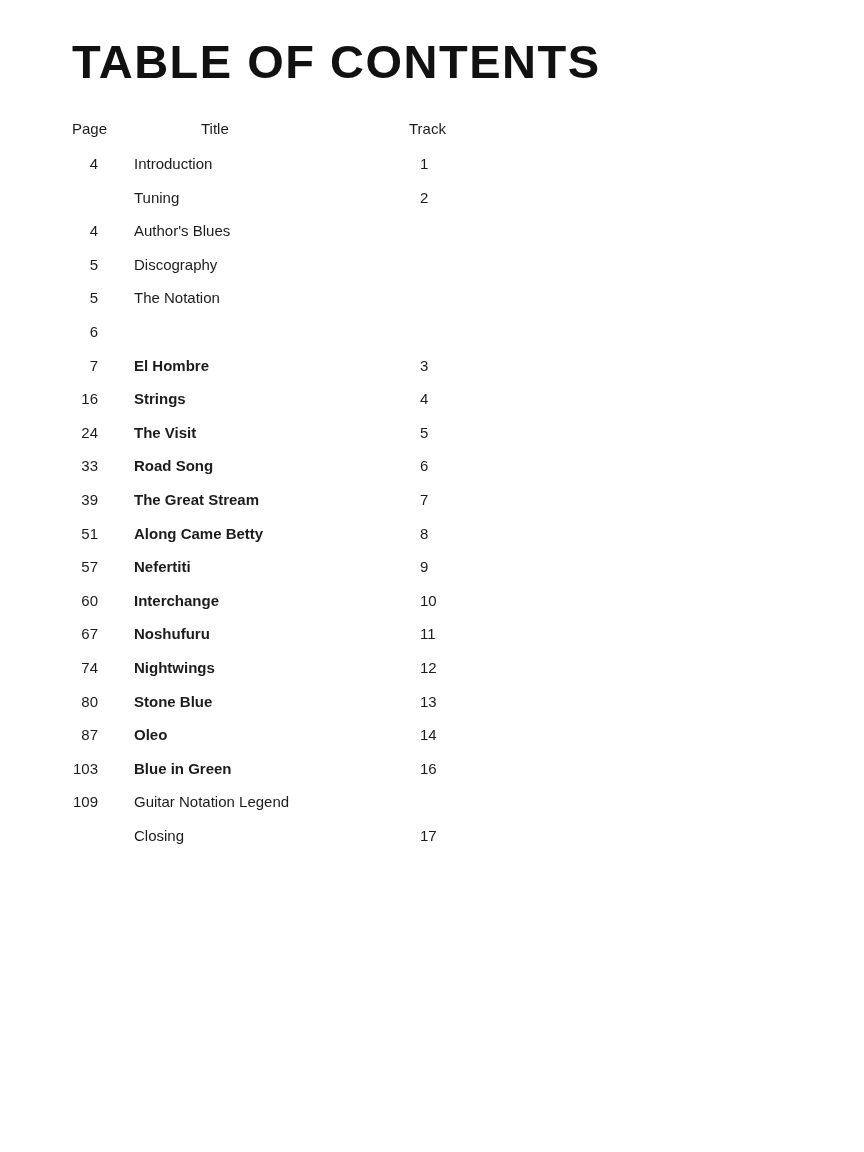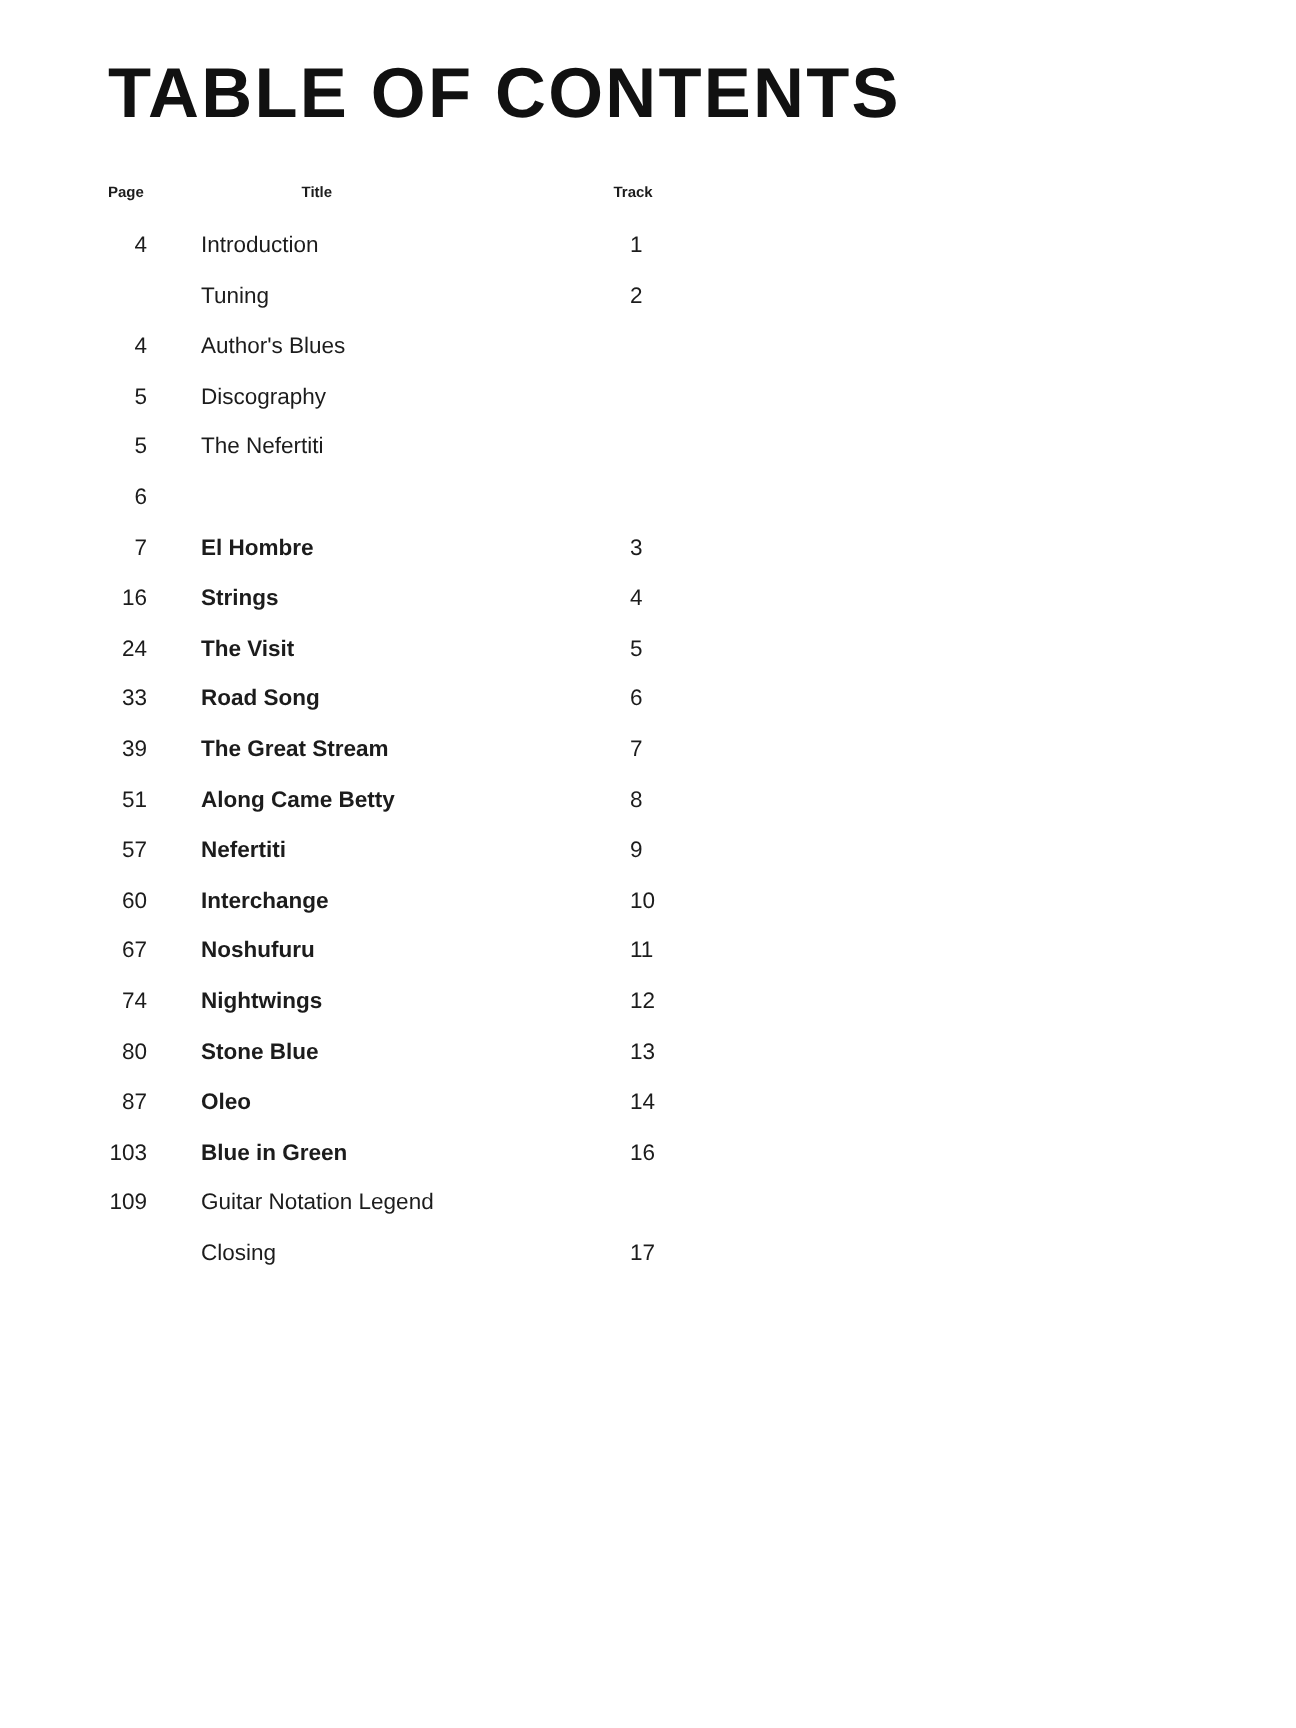--- a/index.html
+++ b/index.html
@@ -28,22 +28,22 @@
     font-weight: bold;
     letter-spacing: 1.5px;
     color: #111111;
     margin: 0 0 26px 0;
     line-height: 1.0;
     white-space: nowrap;
   }
   .header-row {
     position: relative;
     height: 36px;
-    font-weight: bold;
-    font-size: 10px;
+    font-weight: normal;
+    font-size: 15px;
   }
   .header-row .h-page  { position: absolute; left: 0px;   top: 0; line-height: 36px; }
   .header-row .h-title { position: absolute; left: 97px;  top: 0; line-height: 36px; margin-left: 32px; }
   .header-row .h-track { position: absolute; left: 337px; top: 0; line-height: 36px; }
   .rows { position: relative; }
   .row {
     position: relative;
     height: 33.6px;
     font-size: 15px;
     font-weight: normal;
@@ -100,21 +100,21 @@
           <span class="col-title">Author's Blues</span>
           <span class="col-track"></span>
         </div>
         <div class="row">
           <span class="col-page">5</span>
           <span class="col-title">Discography</span>
           <span class="col-track"></span>
         </div>
         <div class="row">
           <span class="col-page">5</span>
-          <span class="col-title">The Nefertiti</span>
+          <span class="col-title">The Notation</span>
           <span class="col-track"></span>
         </div>
         <div class="row">
           <span class="col-page">6</span>
           <span class="col-track"></span>
         </div>
         <div class="row bold">
           <span class="col-page">7</span>
           <span class="col-title">El Hombre</span>
           <span class="col-track">3</span>

